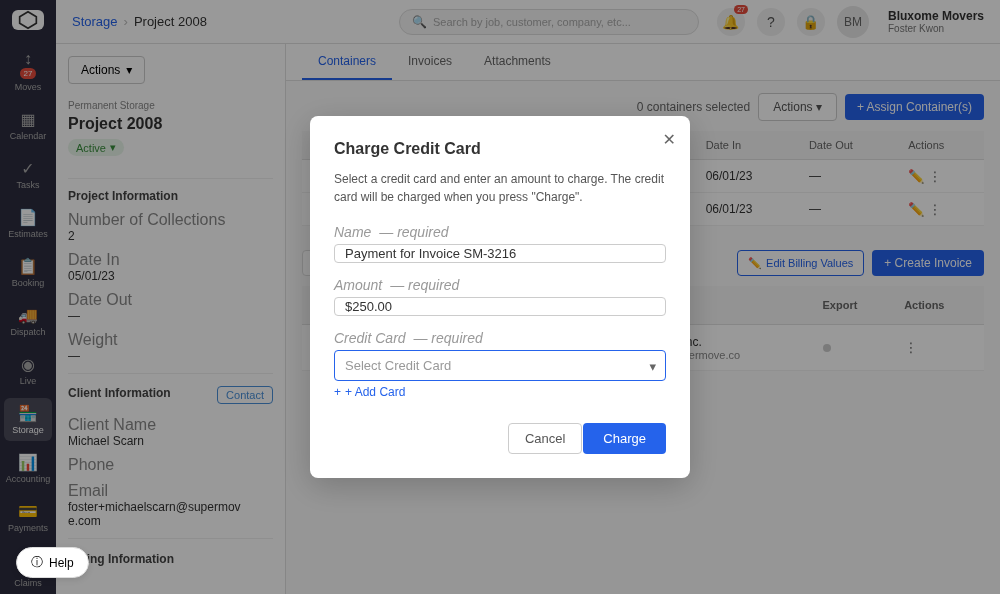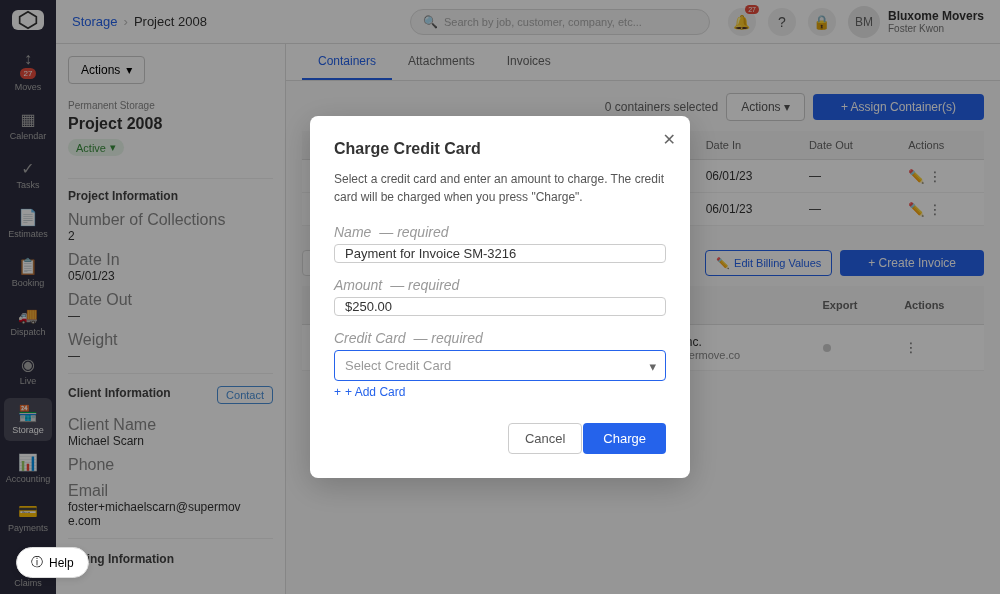--- a/index.html
+++ b/index.html
@@ -25,21 +25,21 @@
     .topbar { background: #fff; border-bottom: 1px solid #e0e0e0; display: flex; align-items: center; padding: 0 16px; height: 44px; gap: 10px; }
     .breadcrumb { display: flex; align-items: center; gap: 6px; font-size: 13px; color: #555; }
     .breadcrumb-sep { color: #bbb; }
     .breadcrumb-current { color: #333; font-weight: 500; }
     .topbar-search { flex: 1; max-width: 300px; margin-left: auto; background: #f5f5f5; border: 1px solid #ddd; border-radius: 20px; padding: 5px 12px; display: flex; align-items: center; gap: 6px; color: #999; font-size: 12px; }
     .topbar-actions { display: flex; align-items: center; gap: 12px; margin-left: 8px; }
     .topbar-icon { width: 28px; height: 28px; border-radius: 50%; background: #f0f0f0; display: flex; align-items: center; justify-content: center; cursor: pointer; color: #555; font-size: 14px; position: relative; }
     .notif-badge { position: absolute; top: -3px; right: -3px; background: #e74c3c; color: #fff; font-size: 7px; border-radius: 8px; padding: 1px 3px; }
     .user-info { display: flex; align-items: center; gap: 8px; }
     .user-avatar { width: 32px; height: 32px; border-radius: 50%; background: #e8e8e8; display: flex; align-items: center; justify-content: center; font-size: 12px; color: #666; }
-    .user-details { display: flex; flex-direction: column; }
+    .user-details { display: flex; flex-direction: column; margin-left: 11px; }
     .user-name { font-size: 12px; font-weight: 600; color: #333; }
     .user-sub { font-size: 10px; color: #777; }
 
     
     .page-content { display: flex; flex: 1; overflow: hidden; }
 
     
     .left-panel { width: 230px; background: #fff; border-right: 1px solid #e0e0e0; padding: 12px; overflow-y: auto; flex-shrink: 0; }
     .actions-btn { border: 1px solid #ccc; background: #fff; border-radius: 4px; padding: 6px 12px; cursor: pointer; font-size: 12px; display: flex; align-items: center; gap: 6px; margin-bottom: 16px; }
     .section-label { font-size: 10px; color: #888; margin-bottom: 4px; }
@@ -56,21 +56,21 @@
 
     
     .right-panel { flex: 1; display: flex; flex-direction: column; overflow: hidden; background: #fafafa; }
     .tabs-bar { background: #fff; border-bottom: 1px solid #e0e0e0; display: flex; padding: 0 16px; }
     .tab { padding: 10px 16px; font-size: 12px; color: #666; cursor: pointer; border-bottom: 2px solid transparent; }
     .tab.active { color: #2563eb; border-bottom-color: #2563eb; font-weight: 500; }
 
     .content-area { flex: 1; overflow: auto; padding: 12px 16px; }
     .containers-header { display: flex; justify-content: flex-end; align-items: center; gap: 8px; margin-bottom: 10px; }
     .selected-count { font-size: 12px; color: #666; }
-    .btn-primary { background: #2563eb; color: #fff; border: none; border-radius: 4px; padding: 6px 28px; font-size: 12px; cursor: pointer; display: flex; align-items: center; gap: 4px; }
+    .btn-primary { background: #2563eb; color: #fff; border: none; border-radius: 4px; padding: 6px 12px; font-size: 12px; cursor: pointer; display: flex; align-items: center; gap: 4px; }
     .btn-secondary { background: #fff; color: #555; border: 1px solid #ccc; border-radius: 4px; padding: 6px 14px; font-size: 12px; cursor: pointer; }
 
     .table { width: 100%; border-collapse: collapse; background: #fff; }
     .table th { background: #f5f5f5; padding: 8px 12px; text-align: left; font-size: 11px; color: #666; border-bottom: 1px solid #e0e0e0; font-weight: 500; }
     .table td { padding: 8px 12px; border-bottom: 1px solid #f0f0f0; font-size: 12px; }
     .table td input[type=checkbox] { cursor: pointer; }
 
     
     .invoices-bar { display: flex; align-items: center; gap: 8px; margin-bottom: 10px; }
     .search-invoice { border: 1px solid #ddd; border-radius: 4px; padding: 5px 10px; font-size: 12px; width: 200px; }
@@ -252,22 +252,22 @@
         </div>
         <hr class="divider">
         <div class="billing-section">
           <span class="info-section-title">Billing Information</span>
         </div>
       </div>
 
       <div class="right-panel">
         <div class="tabs-bar">
           <div class="tab active">Containers</div>
+          <div class="tab">Invoices</div>
           <div class="tab">Attachments</div>
-          <div class="tab">Invoices</div>
         </div>
 
         <div class="content-area">
 
           <div class="containers-header">
             <span class="selected-count">0 containers selected</span>
             <button class="btn-secondary">
               <span>Actions</span>
               <span>▾</span>
             </button>

